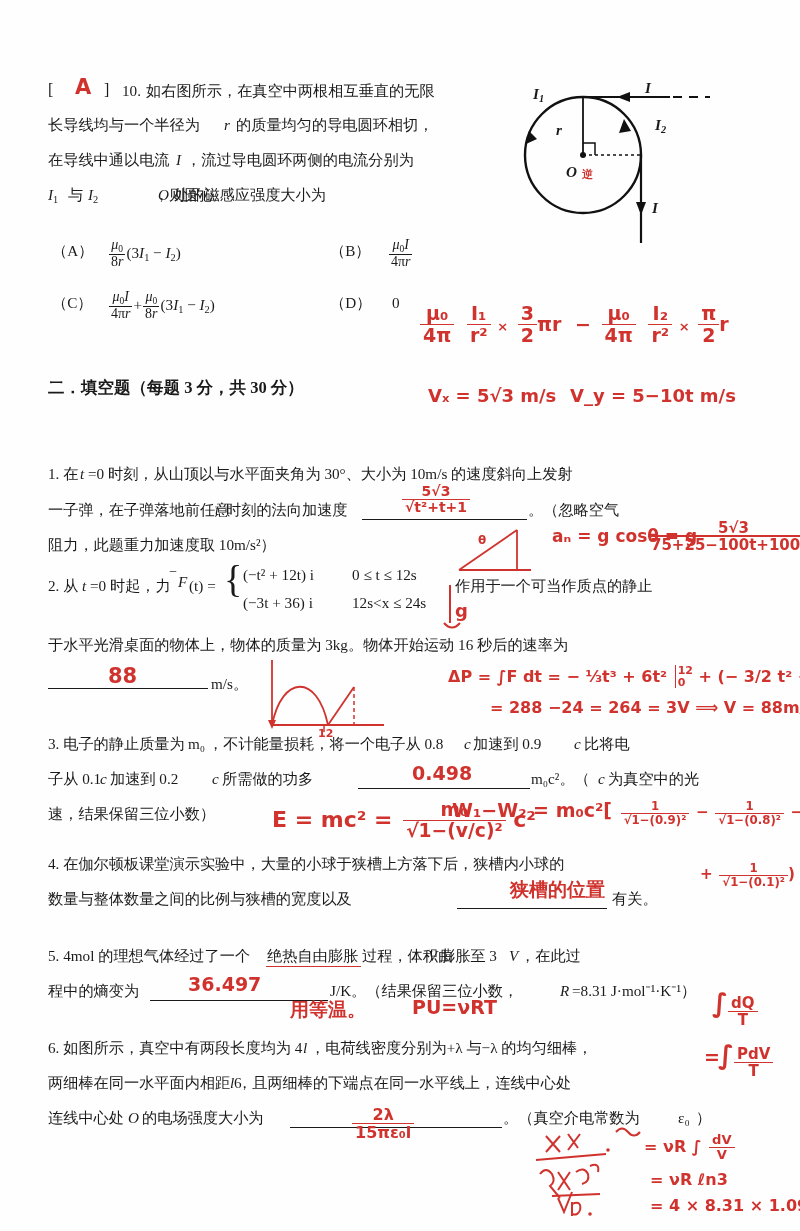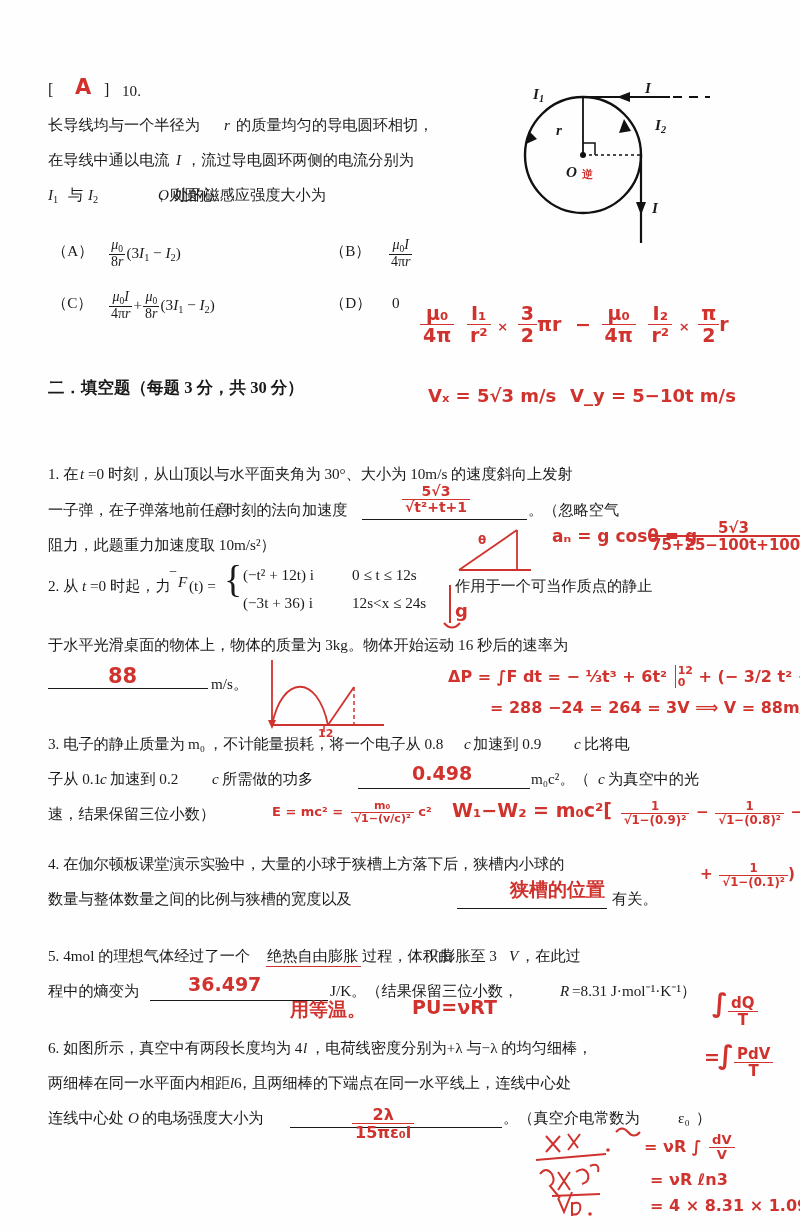--- a/index.html
+++ b/index.html
@@ -37,20 +37,21 @@
 </style>
 </head>
 <body>
 
 <div class="page">
 
   <span class="pr" style="left:48px;top:82px;font-size:16px;">[</span>
   <span class="hw" style="left:75px;top:76px;font-size:21px;letter-spacing:.5px;">A</span>
   <span class="pr" style="left:104px;top:82px;font-size:16px;">]</span>
   <span class="pr" style="left:122px;top:83px;">10.</span>
+  <span class="pr" style="left:146px;top:83px;">如右图所示，在真空中两根相互垂直的无限</span>
 
   <span class="pr" style="left:48px;top:117px;">长导线均与一个半径为</span>
   <span class="pr it" style="left:224px;top:117px;">r</span>
   <span class="pr" style="left:236px;top:117px;">的质量均匀的导电圆环相切，</span>
 
   <span class="pr" style="left:48px;top:152px;">在导线中通以电流</span>
   <span class="pr it" style="left:176px;top:152px;">I</span>
   <span class="pr" style="left:186px;top:152px;">，流过导电圆环两侧的电流分别为</span>
 
   <span class="pr" style="left:48px;top:187px;">
@@ -211,21 +212,21 @@
   <span class="pr" style="left:110px;top:771px;">加速到 0.2</span>
   <span class="pr it" style="left:212px;top:771px;">c</span>
   <span class="pr" style="left:222px;top:771px;">所需做的功多</span>
   <div class="blank" style="left:358px;top:788px;width:172px;"></div>
   <span class="hw" style="left:412px;top:764px;font-size:19px;">0.498</span>
   <span class="pr" style="left:531px;top:771px;">m₀c²。（</span>
   <span class="pr it" style="left:598px;top:771px;">c</span>
   <span class="pr" style="left:608px;top:771px;">为真空中的光</span>
   <span class="pr" style="left:48px;top:806px;">速，结果保留三位小数）</span>
 
-  <span class="hw" style="left:272px;top:800px;font-size:13px;">
+  <span class="hw" style="left:272px;top:800px;font-size:22px;">
     <span>E = mc² =</span>
     <span class="hwf" style="margin-left:3px;font-size:0.85em;">
       <span class="n">m₀</span><span class="d">√1−(v/c)²</span>
     </span>
     <span>c²</span>
   </span>
   <span class="hw" style="left:452px;top:800px;font-size:19px;">
     <span>W₁−W₂ = m₀c²[</span>
     <span class="hwf" style="font-size:0.62em;margin-left:2px;"><span class="n">1</span><span class="d">√1−(0.9)²</span></span>
     <span style="font-size:0.8em;">−</span>

